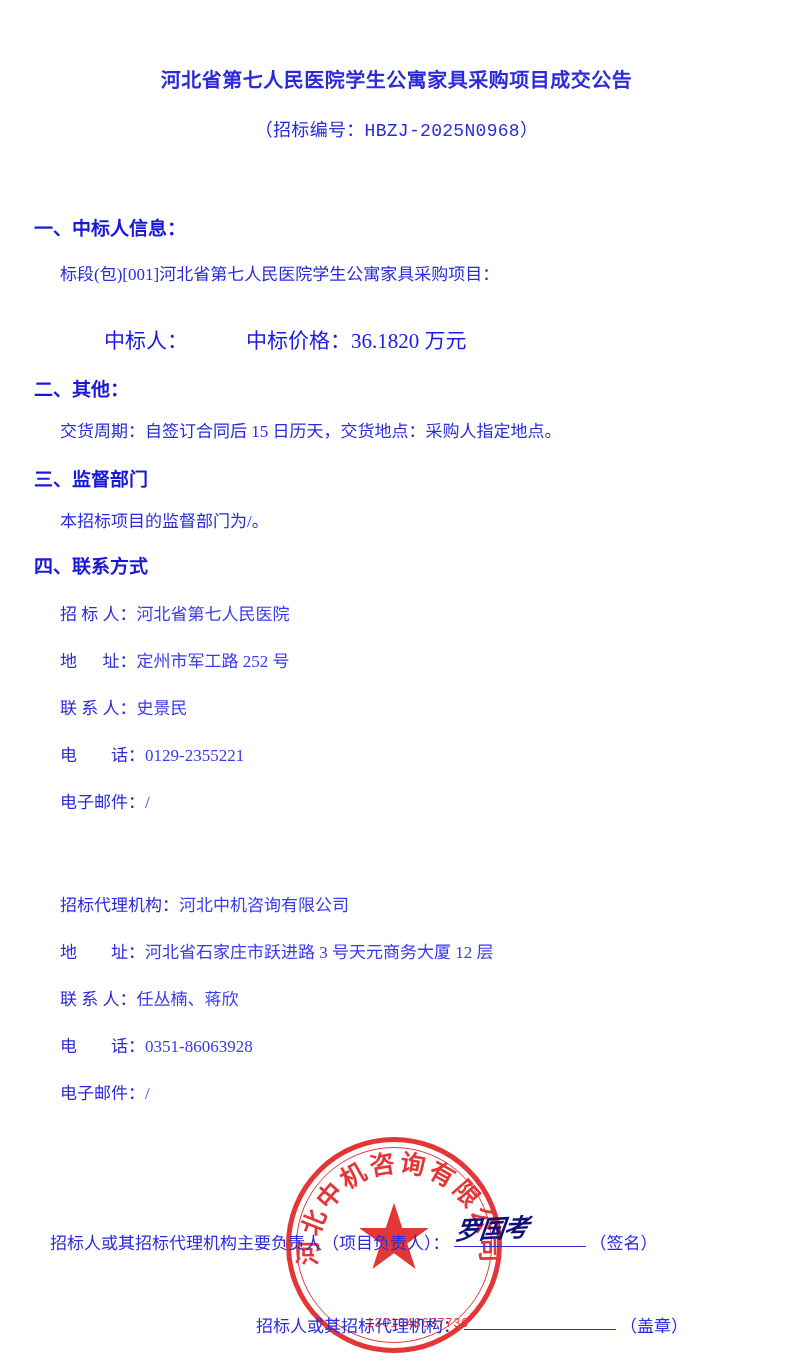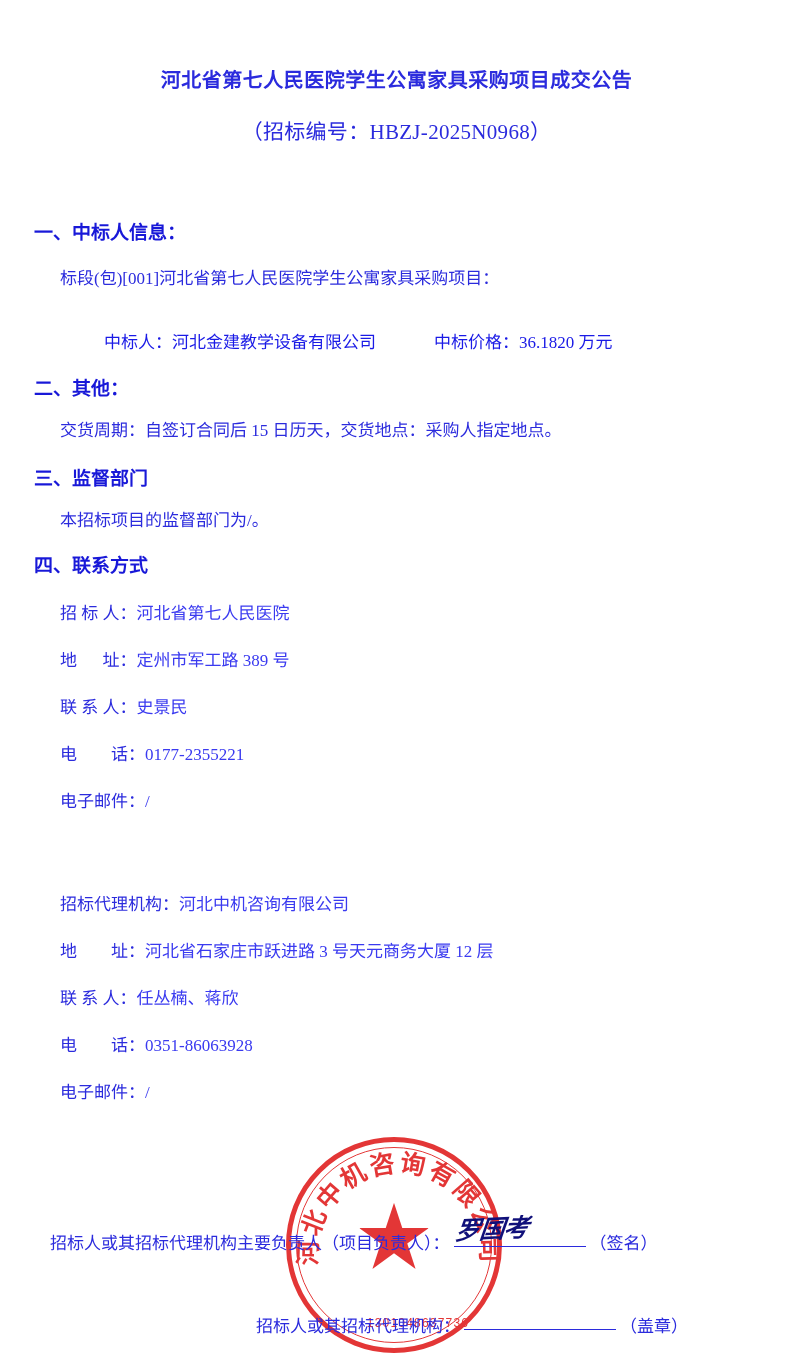--- a/index.html
+++ b/index.html
@@ -25,24 +25,25 @@
   .title {
     text-align: center;
     font-size: 20px;
     font-weight: 700;
     color: #2b2bdd;
     margin-top: 64px;
     letter-spacing: 0.5px;
   }
   .subtitle {
     text-align: center;
-    font-size: 21px;
+    font-size: 18px;
     color: #2b2bdd;
     margin-top: 22px;
     letter-spacing: 0.3px;
+    font-family: Liberation Mono, monospace;
   }
   .section-heading {
     font-size: 19px;
     font-weight: 700;
     color: #1818d8;
     margin: 0;
   }
   .sec1 { margin-top: 72px; margin-left: 10px; }
   .sec2 { margin-top: 20px; margin-left: 10px; }
   .sec3 { margin-top: 20px; margin-left: 10px; }
@@ -71,21 +72,21 @@
     color: #2b2bdd;
   }
   .row .val {
     color: #3a3af0;
   }
   .pricerow {
     display: flex;
     align-items: baseline;
     margin-left: 80px;
     margin-top: 36px;
-    font-size: 17px;
+    font-size: 21px;
   }
   .pricerow .spacer { display: inline-block; width: 58px; }
 
   .agent-block { margin-top: 78px; }
 
   .footer {
     position: absolute;
     left: 0;
     right: 0;
     bottom: 96px;
@@ -192,49 +193,48 @@
 
 <div class="page">
 
   <div class="title">河北省第七人民医院学生公寓家具采购项目成交公告</div>
   <div class="subtitle">（招标编号：HBZJ-2025N0968）</div>
 
   <div class="section-heading sec1">一、中标人信息：</div>
   <div class="line indent1 gap-m">标段(包)[001]河北省第七人民医院学生公寓家具采购项目：</div>
   <div class="pricerow">
     <span class="lbl">中标人：</span>
-    <span class="val">河北金建教学设备有限公司</span>
     <span class="spacer"></span>
     <span class="lbl">中标价格：</span>
     <span class="val">36.1820 万元</span>
   </div>
 
   <div class="section-heading sec2">二、其他：</div>
   <div class="line indent1 gap-s">交货周期：自签订合同后 15 日历天，交货地点：采购人指定地点。</div>
 
   <div class="section-heading sec3">三、监督部门</div>
   <div class="line indent1 gap-s">本招标项目的监督部门为/。</div>
 
   <div class="section-heading sec4">四、联系方式</div>
 
   <div class="row">
     <span class="lbl">招 标 人：</span>
     <span class="val">河北省第七人民医院</span>
   </div>
   <div class="row">
     <span class="lbl">地　  址：</span>
-    <span class="val">定州市军工路 389 号</span>
+    <span class="val">定州市军工路 252 号</span>
   </div>
   <div class="row">
     <span class="lbl">联 系 人：</span>
     <span class="val">史景民</span>
   </div>
   <div class="row">
     <span class="lbl">电　　话：</span>
-    <span class="val">0177-2355221</span>
+    <span class="val">0129-2355221</span>
   </div>
   <div class="row">
     <span class="lbl">电子邮件：</span>
     <span class="val">/</span>
   </div>
 
   <div class="agent-block">
     <div class="row" style="margin-top:12px">
       <span class="lbl">招标代理机构：</span>
       <span class="val">河北中机咨询有限公司</span>

